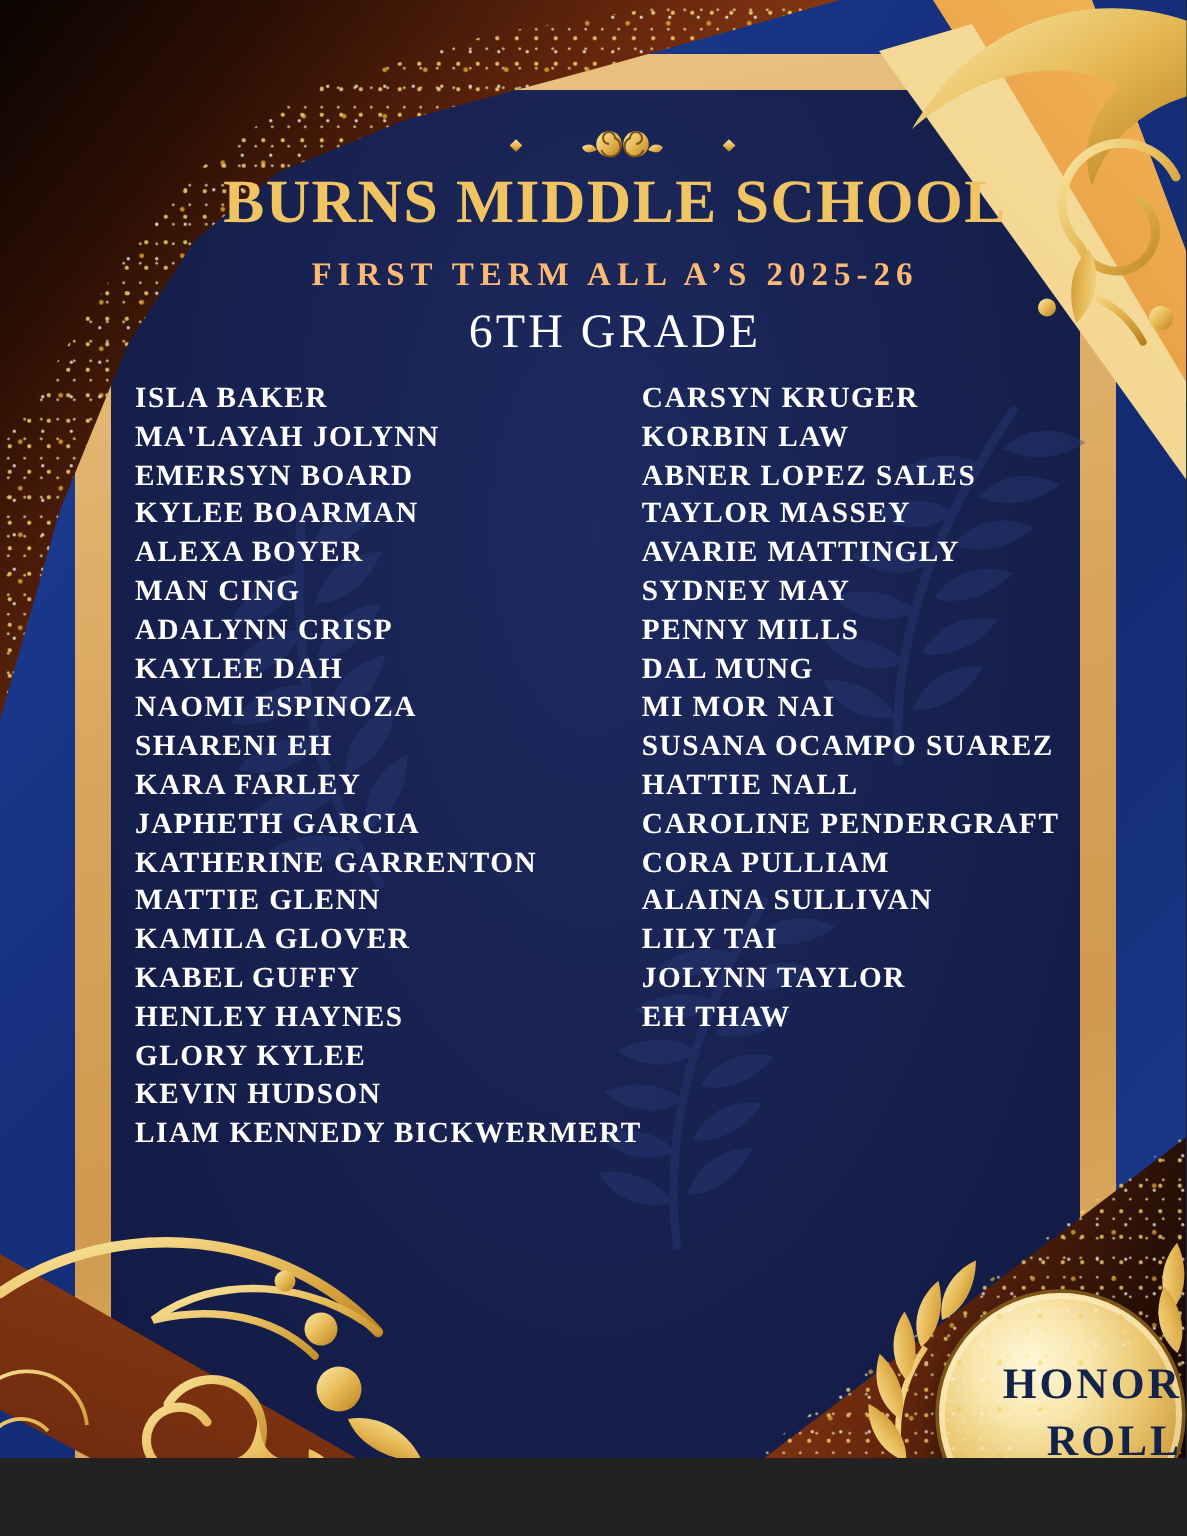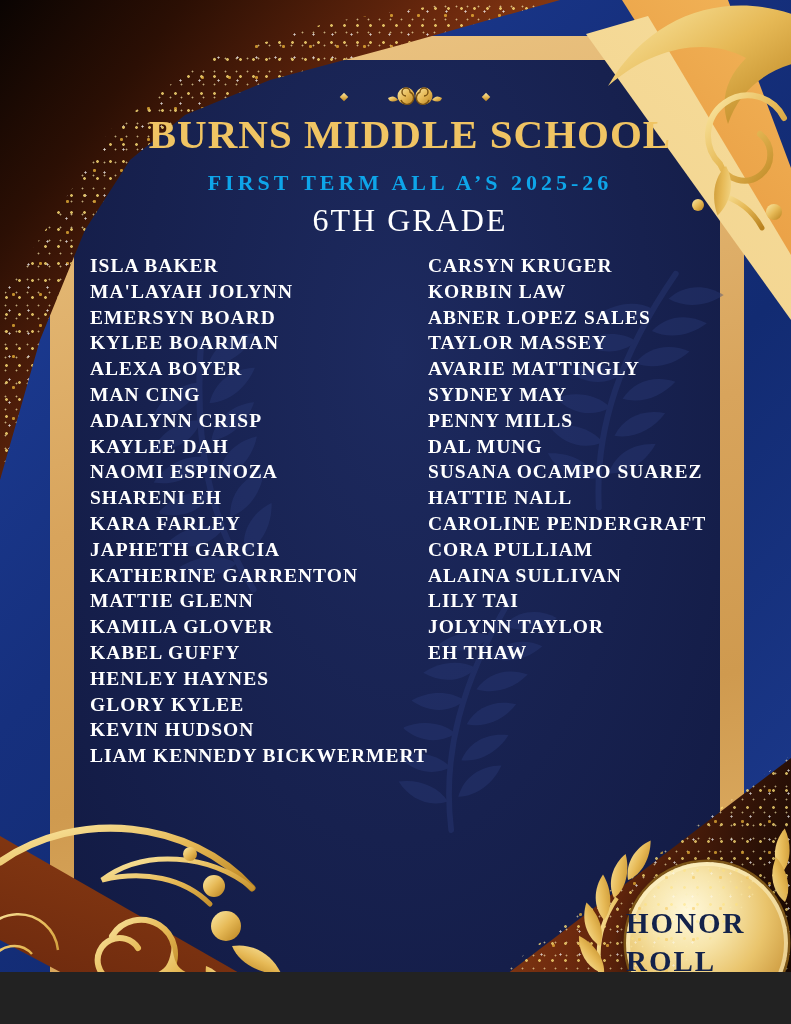--- a/index.html
+++ b/index.html
@@ -50,34 +50,34 @@
   .glit-b{clip-path:polygon(430px 1025px,791px 755px,791px 1025px);opacity:.8;}
   
   .fl{position:absolute;}
   .fl svg{width:100%;height:100%;overflow:visible;}
   .fl-tr{left:598px;top:-2px;width:195px;height:232px;}
   .fl-bl{left:-6px;top:818px;width:282px;height:210px;}
   
   .hdr{position:absolute;left:70px;width:680px;text-align:center;}
   .divider{position:absolute;left:340px;top:84px;width:150px;height:26px;}
   .school{top:110px;font-size:41px;font-weight:700;color:#f0c463;letter-spacing:1px;white-space:nowrap;}
-  .term{top:170px;font-size:22px;font-weight:700;color:#0ea5e9;letter-spacing:4px;white-space:nowrap;}
+  .term{top:170px;font-size:22px;font-weight:700;color:#fdba74;letter-spacing:4px;white-space:nowrap;}
   .grade{top:202px;font-size:32px;font-weight:400;color:#ffffff;letter-spacing:2px;}
   
   .names{position:absolute;left:90px;top:253px;width:640px;display:grid;grid-template-columns:1fr 1fr;}
   .names ol{margin:0;padding:0;list-style:none;}
   .names li{text-align:left;font-size:19.5px;font-weight:700;color:#ffffff;
     line-height:25.8px;letter-spacing:1px;white-space:nowrap;}
   
   .wreath{position:absolute;left:573px;top:840px;width:220px;height:192px;}
   .wreath svg{width:100%;height:100%;overflow:visible;}
   .medal{position:absolute;left:626px;top:862px;width:162px;height:162px;border-radius:50%;
     background:radial-gradient(circle at 38% 30%,#fff8da 0%,#f7e5ab 26%,#e9c46c 52%,#cd9b40 76%,#a07024 94%);
     box-shadow:0 0 0 2.5px #7c5517, inset 0 0 0 4px rgba(255,246,205,.55), 0 6px 16px rgba(0,0,0,.45);
-    text-align:left;color:#13224a;}
+    text-align:right;color:#13224a;}
   .medal-glit{position:absolute;inset:0;border-radius:50%;clip-path:polygon(0 0,100% 0,0 100%);opacity:.5;}
   .medal-txt{position:relative;padding-top:42px;font-size:29px;font-weight:700;letter-spacing:2px;line-height:38px;}
 </style>
 </head>
 <body>
 
 <div class="poster">
 
   <svg width="0" height="0" style="position:absolute" aria-hidden="true">
     <defs>
@@ -199,20 +199,21 @@
     </ol>
     <ol>
       <li>CARSYN KRUGER</li>
       <li>KORBIN LAW</li>
       <li>ABNER LOPEZ SALES</li>
       <li>TAYLOR MASSEY</li>
       <li>AVARIE MATTINGLY</li>
       <li>SYDNEY MAY</li>
       <li>PENNY MILLS</li>
       <li>DAL MUNG</li>
+      <li>MI MOR NAI</li>
       <li>SUSANA OCAMPO SUAREZ</li>
       <li>HATTIE NALL</li>
       <li>CAROLINE PENDERGRAFT</li>
       <li>CORA PULLIAM</li>
       <li>ALAINA SULLIVAN</li>
       <li>LILY TAI</li>
       <li>JOLYNN TAYLOR</li>
       <li>EH THAW</li>
     </ol>
   </main>

